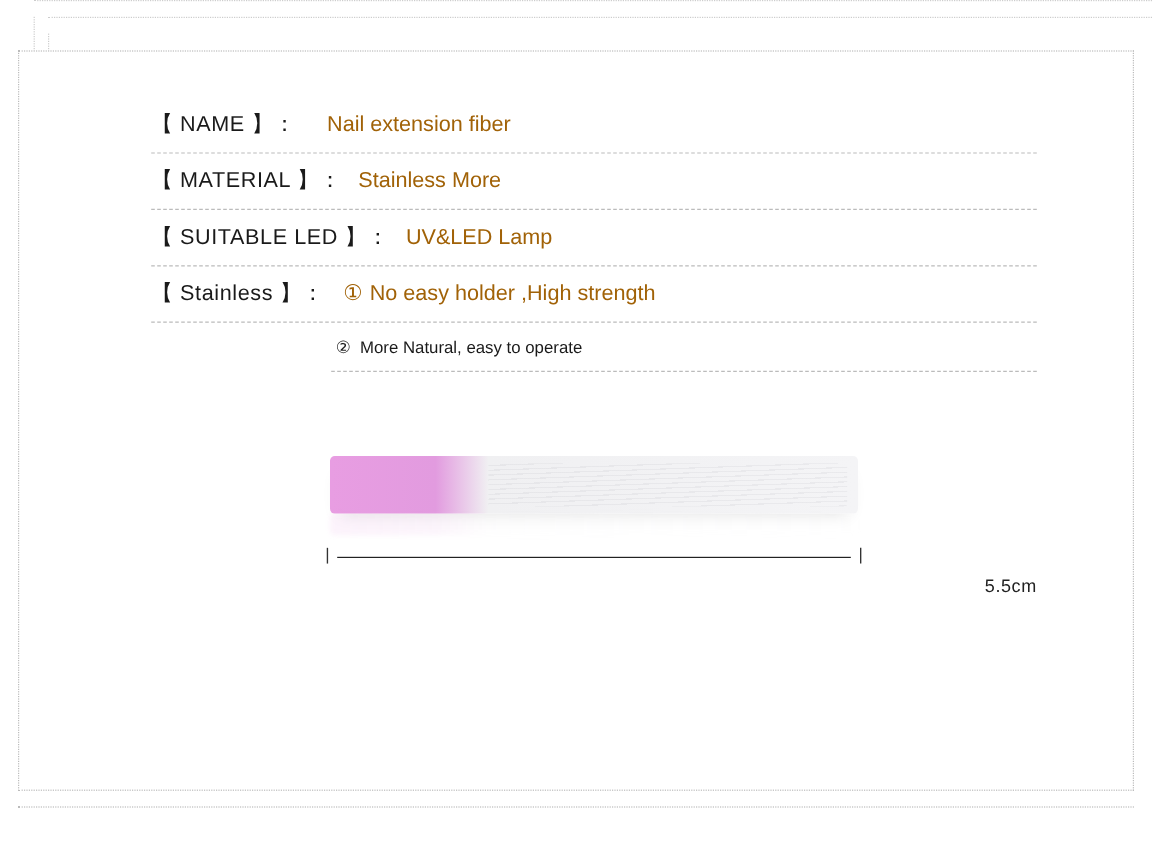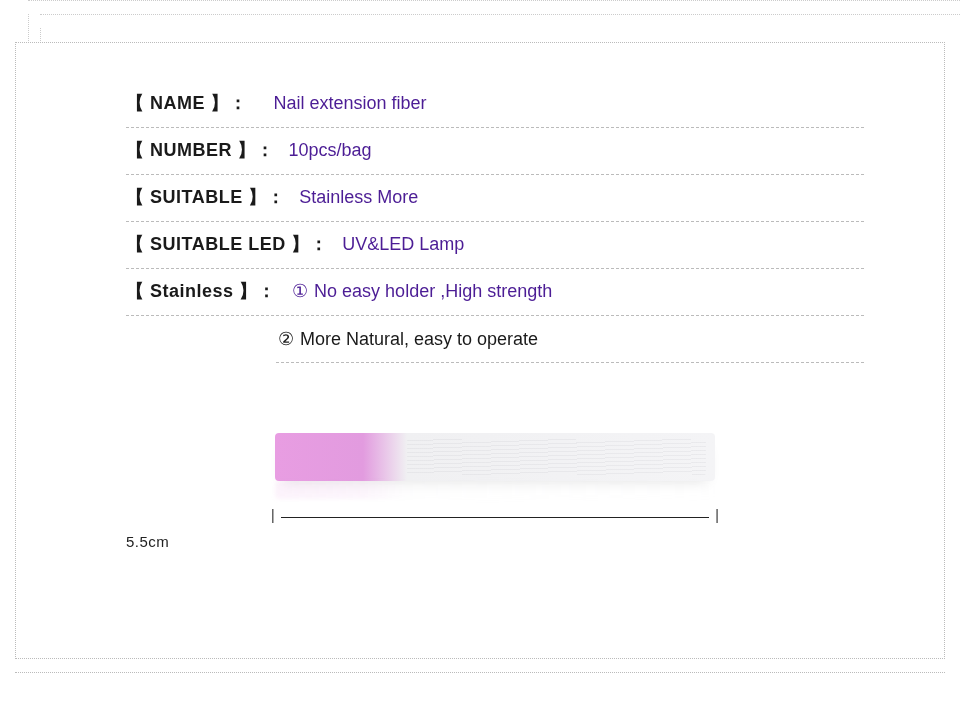--- a/index.html
+++ b/index.html
@@ -42,36 +42,36 @@
   .row {
     display: flex;
     align-items: center;
     border-bottom: 1px dashed #bbb;
     padding: 10px 0 12px 0;
     font-size: 18px;
     color: #1a1a1a;
   }
   .row.first { padding-top: 0; }
   .label {
-    font-weight: 700;
+    font-weight: 400;
     letter-spacing: 0.5px;
     white-space: nowrap;
   }
   .value {
     margin-left: 14px;
-    color: #4c1d95;
+    color: #a16207;
   }
   .row .value.nudge { margin-left: 26px; }
   .features-block {
     padding-left: 150px;
   }
   .feature-line {
     border-bottom: 1px dashed #bbb;
     padding: 12px 0 12px 0;
-    font-size: 18px;
+    font-size: 14px;
     color: #1a1a1a;
   }
   .circ {
     display: inline-block;
     width: 20px;
     text-align: center;
     margin-right: 4px;
   }
   .product-area {
     position: relative;
@@ -138,21 +138,21 @@
   .dimension .tick.right { right: -4px; }
   .dimension .line {
     position: absolute;
     top: 8px;
     left: 6px;
     right: 6px;
     height: 1px;
     background: #222;
   }
   .dim-label {
-    text-align: left;
+    text-align: right;
     margin-top: 4px;
     font-size: 15px;
     color: #222;
     letter-spacing: 0.5px;
   }
   .bottom-dots {
     position: absolute;
     left: 15px;
     right: 15px;
     bottom: 28px;
@@ -182,27 +182,23 @@
 <div class="side-dots-left2"></div>
 
 <div class="frame">
   <div class="content">
 
     <div class="row first">
       <span class="label">【 <span>NAME</span> 】：</span>
       <span class="value nudge">Nail extension fiber</span>
     </div>
 
+
     <div class="row">
-      <span class="label">【 <span>NUMBER</span>  】：</span>
-      <span class="value">10pcs/bag</span>
-    </div>
-
-    <div class="row">
-      <span class="label">【 <span>SUITABLE</span> 】：</span>
+      <span class="label">【 <span>MATERIAL</span> 】：</span>
       <span class="value">Stainless More</span>
     </div>
 
     <div class="row">
       <span class="label">【 <span>SUITABLE LED</span>  】：</span>
       <span class="value">UV&amp;LED Lamp</span>
     </div>
 
     <div class="row">
       <span class="label">【  <span>Stainless</span>  】：</span>

